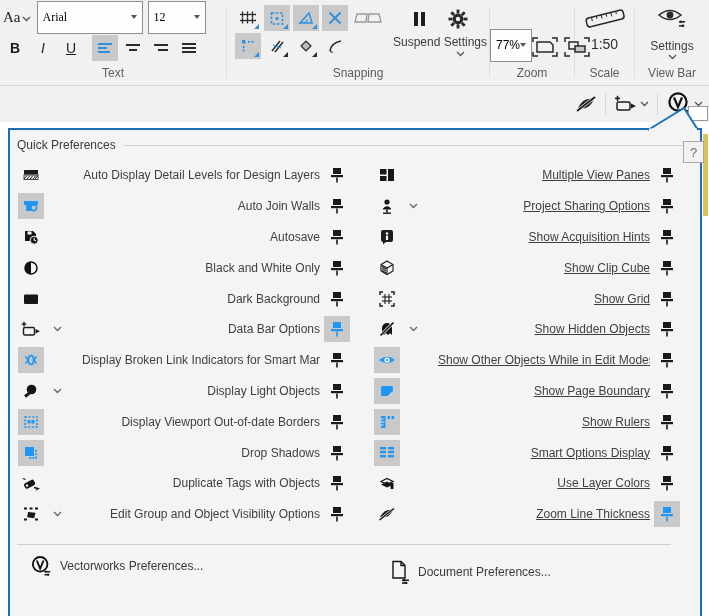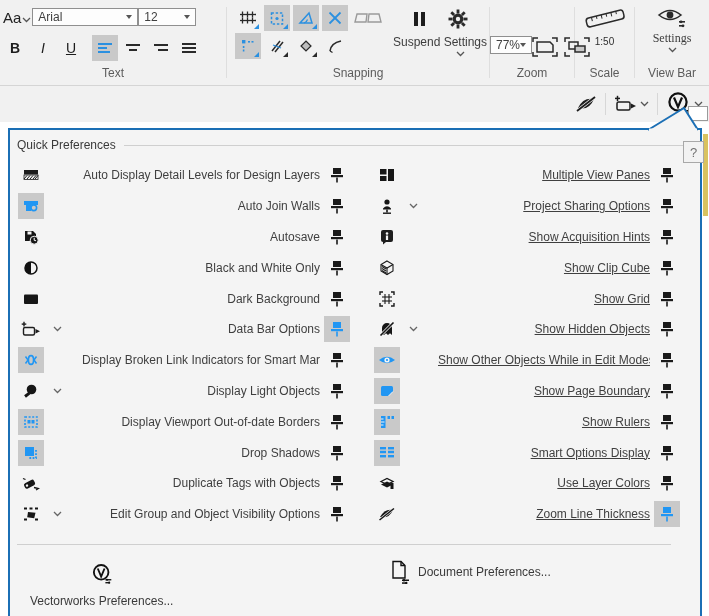--- a/index.html
+++ b/index.html
@@ -15,27 +15,27 @@
     display:flex;align-items:stretch;
   }
   .rsection{position:relative;padding-top:5px;box-sizing:border-box;}
   .rsection .section-label{
     position:absolute;bottom:5px;left:0;width:100%;text-align:center;
     font-size:12px;color:#5c5c5c;
   }
   .vsep{width:1px;background:#dedede;margin:7px 0;}
   
   .sec-text{width:226px;padding-left:2px;}
-  .font-row{display:flex;align-items:center;height:24px;}
+  .font-row{display:flex;align-items:center;gap:5px;height:24px;font-family:Liberation Serif, serif;}
   .aa-btn{display:flex;align-items:baseline;font-size:15px;color:#222;padding:0 1px;}
   .aa-btn .chev{margin-left:1px;}
   .combo{
-    background:#fdfdfd;border:1px solid #8f8f8f;height:18px;box-sizing:border-box;
+    background:#fdfdfd;border:1px solid #8f8f8f;height:33px;box-sizing:border-box;
     display:flex;align-items:center;justify-content:space-between;
-    font-size:12px;color:#404040;padding:0 5px;
+    font-size:12px;color:#000000;padding:0 5px;
   }
   .combo .arrow{width:0;height:0;border-left:3.5px solid transparent;border-right:3.5px solid transparent;border-top:4px solid #555;}
   .fmt-row{display:flex;align-items:center;gap:2px;margin-top:5px;height:28px;}
   .fmt-btn{
     width:26px;height:26px;display:flex;align-items:center;justify-content:center;
     font-size:14px;color:#1d1d1d;
   }
   .fmt-btn.sel{background:#c9c9c9;}
   .bold{font-weight:bold;}
   .italic{font-style:italic;}
@@ -52,23 +52,23 @@
     border-left:5px solid transparent;border-bottom:5px solid #2b90e0;}
   .corner.dark{border-bottom-color:#2a2a2a;}
   .suspend-block{margin-left:6px;display:flex;flex-direction:column;align-items:center;width:110px;}
   .suspend-icons{display:flex;align-items:center;gap:22px;height:26px;margin-top:1px;}
   .suspend-label{font-size:12px;color:#3d3d3d;margin-top:3px;white-space:nowrap;text-align:right;}
   .chev{display:inline-block;}
   
   .sec-zoom{width:84px;display:flex;align-items:center;}
   .zoom-icons{display:flex;gap:6px;margin-top:4px;}
   .sec-scale{width:59px;display:flex;flex-direction:column;align-items:center;}
-  .scale-value{font-size:10px;color:#2e2e2e;margin-top:5px;}
+  .scale-value{font-size:14px;color:#2e2e2e;margin-top:5px;}
   .sec-viewbar{width:74px;display:flex;flex-direction:column;align-items:center;}
-  .vb-settings{font-size:12px;color:#3d3d3d;margin-top:2px;font-family:Liberation Serif, serif;}
+  .vb-settings{font-size:12px;color:#3d3d3d;margin-top:10px;}
   
   .toolbar2{
     position:absolute;left:0;top:86px;width:709px;height:36px;background:#f1f1f1;
     display:flex;align-items:center;justify-content:flex-end;padding-right:2px;box-sizing:border-box;
   }
   .tb2-btn{display:flex;align-items:center;gap:2px;padding:0 4px;height:28px;}
   .tb2-sep{width:1px;height:22px;background:#d7d7d7;margin:0 4px;}
   
   .frag-box{position:absolute;left:688px;top:106px;width:20px;height:15px;background:#fff;border:1px solid #9a9a9a;box-sizing:border-box;}
   .yellow-strip{position:absolute;left:703px;top:134px;width:5px;height:82px;background:#d9c25f;}
@@ -92,21 +92,21 @@
   .col-right{left:364px;width:306px;text-decoration:underline;}
   .icon-box{position:relative;width:26px;height:26px;display:flex;align-items:center;justify-content:center;}
   .icon-box.sel{background:#c9c9c9;}
   .row-chev{display:flex;align-items:center;justify-content:center;}
   .row-label{font-size:12px;color:#3f3f3f;padding-left:16px;white-space:nowrap;overflow:hidden;}
   .pin-box{width:26px;height:26px;display:flex;align-items:center;justify-content:center;justify-self:end;}
   .pin-box.active{background:#c9c9c9;}
   .footer-line{position:absolute;left:7px;top:414px;width:654px;height:1px;background:#cfcfcf;}
   .panel-footer{position:absolute;left:0;top:424px;width:100%;height:46px;}
   .footer-item{position:absolute;display:flex;align-items:center;gap:8px;font-size:12px;color:#3a3a3a;}
-  .fi-vw{left:20px;top:8px;flex-direction:column;}
+  .fi-vw{left:20px;top:0;}
   .fi-doc{left:380px;top:6px;}
   svg{display:block;}
 </style>
 </head>
 <body>
 
 <div class="ribbon">
 
   <div class="rsection sec-text">
     <div class="font-row">

